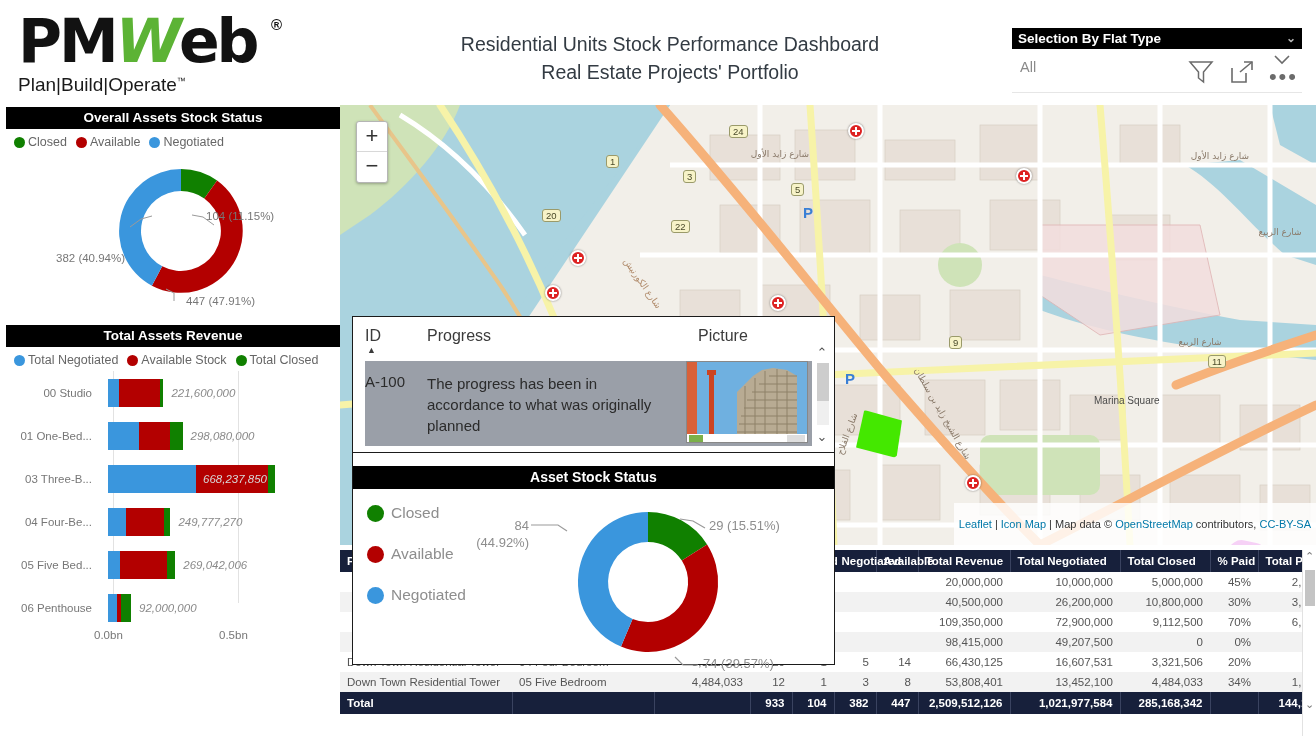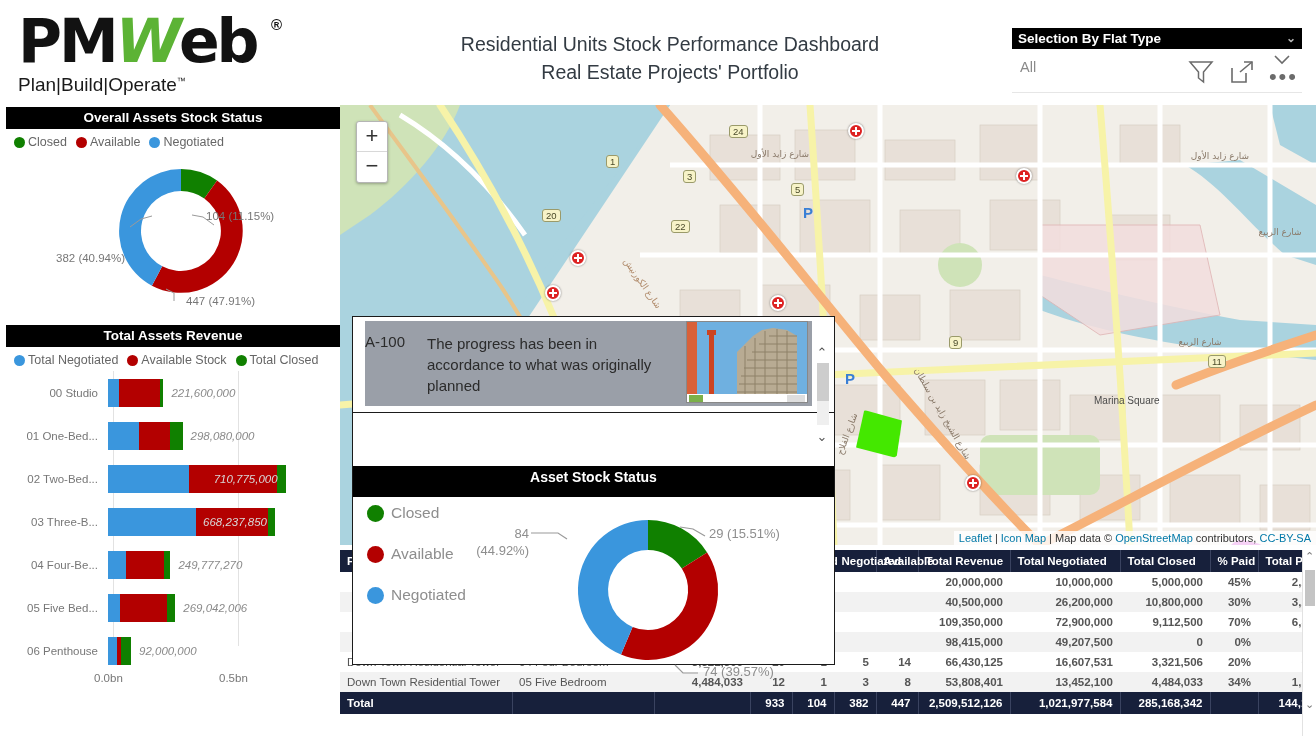--- a/index.html
+++ b/index.html
@@ -44,37 +44,37 @@
   .legend { display:flex; gap:9px; align-items:center; padding:6px 0 0 8px; font-size:12.5px; color:#666; }
   .legend .item { display:flex; align-items:center; gap:3px; }
   .dot { width:11px; height:11px; border-radius:50%; display:inline-block; }
 
   .donut-area { position:relative; width:100%; height:165px; }
   .donut-label { position:absolute; font-size:11.5px; color:#777; white-space:nowrap; }
 
   
   .bars { position:relative; padding-top:4px; }
   .barrow { position:relative; height:43px; display:flex; align-items:center; }
-  .barcat { width:102px; text-align:right; padding-right:10px; font-size:11.5px; color:#777; }
+  .barcat { width:102px; text-align:right; padding-right:16px; font-size:11.5px; color:#777; }
   .barstack { display:flex; height:28px; }
   .barseg { height:100%; }
   .barval { font-size:11.5px; color:#8a8a8a; margin-left:8px; white-space:nowrap;font-style:italic; }
   .axisline { position:absolute; top:4px; bottom:26px; width:1px; background:#e2e2e2; }
   .axis-labels { position:relative; height:20px; font-size:11.5px; color:#777; }
   .axis-labels span { position:absolute; }
 
   
   #map { position:absolute; left:340px; top:105px; width:976px; height:440px; overflow:hidden; background:#e8e2dc; }
   .map-canvas { position:absolute; inset:0; }
   .zoomctl { position:absolute; left:16px; top:16px; width:32px; background:#fff;
       border:1px solid #b5b5b5; border-radius:3px; box-shadow:0 1px 3px rgba(0,0,0,.3); z-index:5;}
   .zoomctl div { height:30px; line-height:28px; text-align:center; font-size:22px; color:#333; cursor:pointer; }
   .zoomctl div:first-child { border-bottom:1px solid #d8d8d8; }
   .attrib { position:absolute; right:0; bottom:0; background:rgba(255,255,255,.82);
-      font-size:11px; color:#333; padding:1px 5px; z-index:5; font-family:"Liberation Sans", sans-serif;}
+      font-size:11px; color:#333; padding:15px 5px; z-index:5; font-family:"Liberation Sans", sans-serif;}
   .attrib a { color:#0078A8; text-decoration:none; }
   .mk { position:absolute; width:16px; height:16px; border-radius:50%; background:#d22; border:2px solid #fff;
         box-shadow:0 0 2px rgba(0,0,0,.5); z-index:3; }
   .mk::before, .mk::after { content:""; position:absolute; background:#fff; }
   .mk::before { left:5px; top:2px; width:2px; height:8px; }
   .mk::after  { left:2px; top:5px; width:8px; height:2px; }
   .parkP { position:absolute; color:#3a7fd5; font-size:15px; font-weight:700; z-index:3;}
   .hwy { position:absolute; background:#f7f3c8; border:1px solid #9a9a6a; border-radius:3px;
          font-size:9.5px; color:#4a4a2a; padding:0 3px; z-index:3;}
   .place { position:absolute; font-size:10px; color:#4a4a4a; z-index:3; }
@@ -82,21 +82,21 @@
   .blob-magenta { position:absolute; background:#cc00cc; z-index:4; }
 
   
   #table { position:absolute; left:340px; top:550px; width:976px; height:186px; background:#fff;
       font-size:11.5px; color:#555; }
   table { border-collapse:collapse; width:100%; table-layout:fixed; }
   thead th { background:#17203b; color:#fff; font-size:11.5px; font-weight:700; text-align:left;
       padding:5px 7px; border-right:1px solid #3a4360; white-space:nowrap; }
   thead th.num { text-align:right; }
   tbody td { padding:4px 7px; white-space:nowrap; overflow:hidden; text-overflow:ellipsis; }
-  tbody td.num { text-align:right;font-weight:bold; }
+  tbody td.num { text-align:right; }
   tbody tr:nth-child(even) { background:#f2f2f2; }
   tfoot td { background:#17203b; color:#fff; font-weight:700; padding:5px 7px; border-right:1px solid #3a4360;}
   tfoot td.num { text-align:right; }
   .tbl-scroll { position:absolute; right:0; top:0; width:14px; height:186px; background:#fff;
       border-left:1px solid #e2e2e2; }
   .tbl-scroll .arw { text-align:center; font-size:11px; color:#777; height:14px; line-height:12px;}
   .tbl-thumb { position:absolute; left:2px; top:20px; width:10px; height:36px; background:#c4c4c4; }
 
   
   #popup { position:absolute; left:352px; top:316px; width:483px; height:349px;
@@ -112,21 +112,21 @@
   .pu-row .c2 { flex:1; font-size:15px; color:#2b2b2b; line-height:21px; padding:12px 8px 10px 0; }
   .pu-row .c3 { width:126px; }
   .pu-pic { width:122px; height:82px; position:relative; overflow:hidden; background:#6fa8d8; border:1px solid #888;}
   .pu-scroll { position:absolute; right:4px; top:28px; width:16px; height:110px; }
   .pu-scroll .arw { text-align:center; font-size:13px; color:#555; }
   .pu-scroll .track { position:absolute; left:3px; top:18px; width:12px; height:62px; background:#efefef; }
   .pu-scroll .thumb { position:absolute; left:3px; top:18px; width:12px; height:38px; background:#cdcdcd; }
   .pu-sep { height:1px; background:#1b1b1b; margin:6px 0 0; }
 
   #pu-donutpanel { position:absolute; left:0; right:0; top:149px; bottom:0; background:#fff; }
-  .pu-dt { background:#000; color:#fff; text-align:center; font-weight:700; font-size:14px; padding:3px 0 12px; }
+  .pu-dt { background:#000; color:#fff; text-align:center; font-weight:700; font-size:14px; padding:3px 0 4px; }
   .pu-legend { position:absolute; left:14px; top:38px; font-size:15.5px; color:#8e8e8e; }
   .pu-legend div { display:flex; align-items:center; gap:7px; margin-bottom:23px; }
   .pu-legend .dot { width:17px; height:17px; }
   .pu-donut-area { position:relative; width:100%; height:190px; }
   .pu-dlabel { position:absolute; font-size:13px; color:#8e8e8e; white-space:nowrap; line-height:17px;}
 </style>
 </head>
 <body>
 
 <div id="app">
@@ -243,29 +243,20 @@
           <div class="barval">221,600,000</div>
         </div>
         <div class="barrow">
           <div class="barcat">01 One-Bed...</div>
           <div class="barstack">
             <div class="barseg" style="width: 30.5px; background: rgb(58, 150, 221);"></div>
             <div class="barseg" style="width: 31.75px; background: rgb(179, 0, 0);"></div>
             <div class="barseg" style="width: 12.27px; background: rgb(16, 128, 0);"></div>
           </div>
           <div class="barval">298,080,000</div>
-        </div>
-        <div class="barrow">
-          <div class="barcat">02 Two-Bed...</div>
-          <div class="barstack">
-            <div class="barseg" style="width: 81.25px; background: rgb(58, 150, 221);"></div>
-            <div class="barseg" style="width: 87.5px; background: rgb(179, 0, 0);"></div>
-            <div class="barseg" style="width: 8.94375px; background: rgb(16, 128, 0);"></div>
-          </div>
-          <div class="barval" style="color: rgb(216, 216, 216); margin-left: -72px;">710,775,000</div>
         </div>
         <div class="barrow">
           <div class="barcat">03 Three-B...</div>
           <div class="barstack">
             <div class="barseg" style="width: 88px; background: rgb(58, 150, 221);"></div>
             <div class="barseg" style="width: 72px; background: rgb(179, 0, 0);"></div>
             <div class="barseg" style="width: 7.05946px; background: rgb(16, 128, 0);"></div>
           </div>
           <div class="barval" style="color: rgb(216, 216, 216); margin-left: -72px;">668,237,850</div>
         </div>
@@ -585,20 +576,28 @@
     </table>
     <div class="tbl-scroll">
       <div class="arw">⌃</div>
       <div class="tbl-thumb"></div>
       <div class="arw" style="position:absolute;bottom:24px;left:0;right:0;">⌄</div>
     </div>
   </div>
 
   <div id="popup">
     <div class="pu-grid">
+      <div class="pu-head">
+        <div class="c1">
+          <span>ID</span>
+          <span class="pu-sortcaret">▲</span>
+        </div>
+        <div class="c2">Progress</div>
+        <div class="c3">Picture</div>
+      </div>
       <div class="pu-row">
         <div class="c1">A-100</div>
         <div class="c2">The progress has been in accordance to what was originally planned</div>
         <div class="c3">
           <div class="pu-pic">
             <svg width="122" height="82" viewBox="0 0 122 82">
               <rect width="122" height="82" fill="#6fb0e0"></rect>
               <rect x="0" y="0" width="10" height="82" fill="#d8613a"></rect>
               <rect x="22" y="10" width="5" height="72" fill="#cc4422"></rect>
               <rect x="20" y="8" width="9" height="5" fill="#cc4422"></rect>

